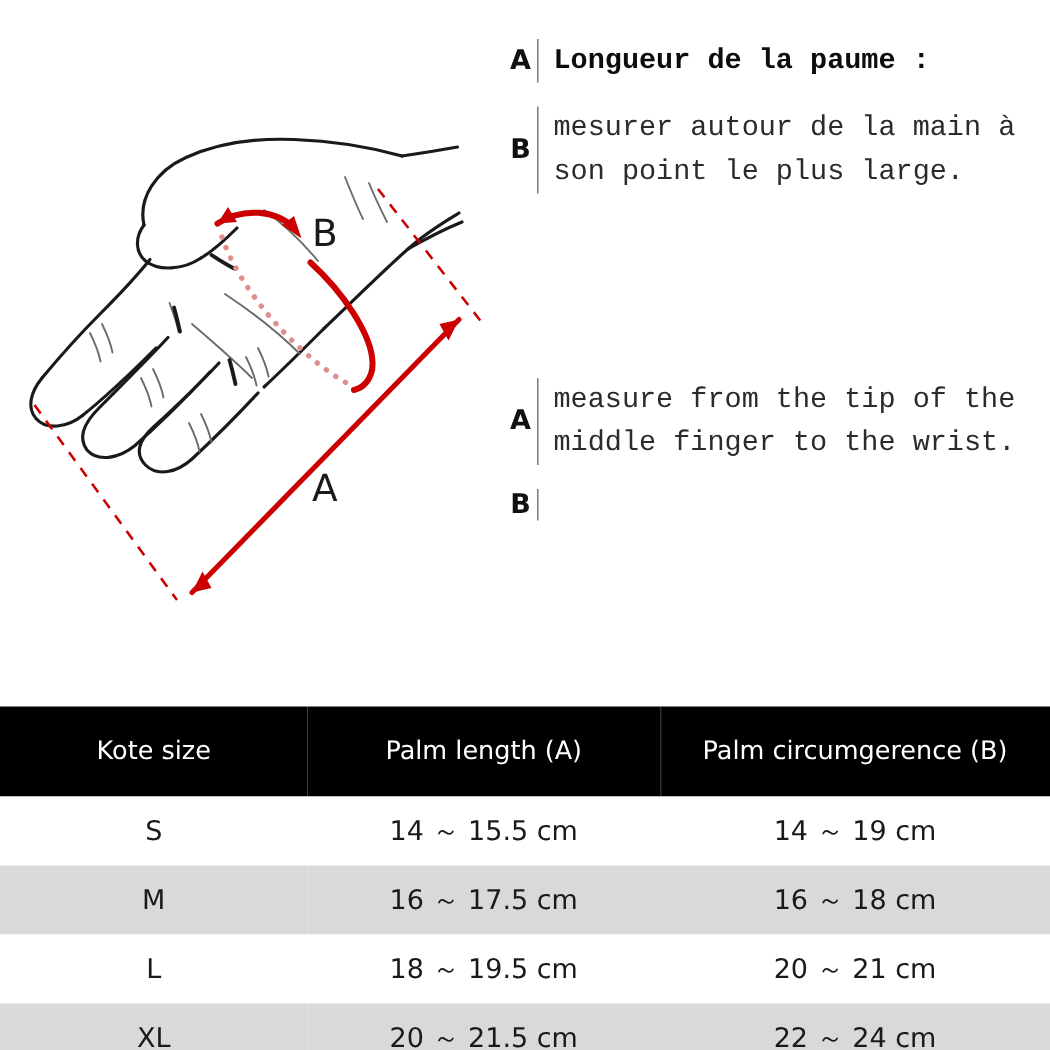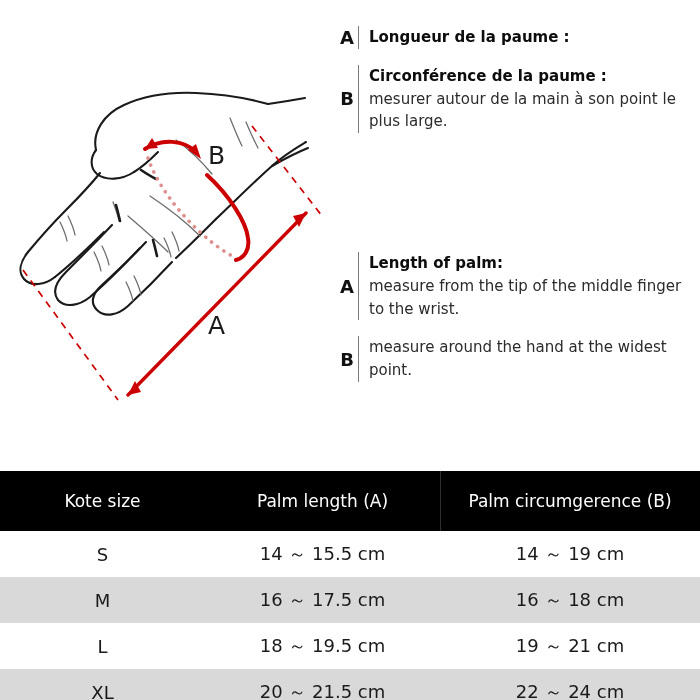--- a/index.html
+++ b/index.html
@@ -69,23 +69,24 @@
     font-weight: bold;
     color: #111111;
   }
   .instr-divider {
     width: 1px;
     background: #7a7a7a;
     margin-right: 10px;
   }
   .instr-text {
     flex: 1;
-    font-size: 15px;
+    font-size: 19px;
     line-height: 1.52;
     color: #2b2b2b;
+    font-family: Liberation Mono, monospace;
   }
   .instr-title {
     font-weight: bold;
     color: #0d0d0d;
     display: block;
   }
   .instr-body { display: block; }
 
   
   .size-table {
@@ -227,41 +228,38 @@
         <div class="instr-divider"></div>
         <div class="instr-text">
           <span class="instr-title">Longueur de la paume :</span>
         </div>
       </div>
 
       <div class="instr-row">
         <div class="instr-letter">B</div>
         <div class="instr-divider"></div>
         <div class="instr-text">
-          <span class="instr-title">Circonférence de la paume :</span>
           <span class="instr-body">mesurer autour de la main à son point le plus large.</span>
         </div>
       </div>
     </div>
 
     <div class="instr-group group-en">
       <div class="instr-row">
         <div class="instr-letter">A</div>
         <div class="instr-divider"></div>
         <div class="instr-text">
-          <span class="instr-title">Length of palm:</span>
           <span class="instr-body">measure from the tip of the middle finger to the wrist.</span>
         </div>
       </div>
 
       <div class="instr-row">
         <div class="instr-letter">B</div>
         <div class="instr-divider"></div>
         <div class="instr-text">
-          <span class="instr-body">measure around the hand at the widest point.</span>
         </div>
       </div>
     </div>
 
   </div>
 </div>
 
 <table class="size-table">
   <thead>
     <tr>
@@ -277,21 +275,21 @@
       <td>14 ～ 19 cm</td>
     </tr>
     <tr class="row-even">
       <td>M</td>
       <td>16 ～ 17.5 cm</td>
       <td>16 ～ 18 cm</td>
     </tr>
     <tr class="row-odd">
       <td>L</td>
       <td>18 ～ 19.5 cm</td>
-      <td>19 ～ 21 cm</td>
+      <td>20 ～ 21 cm</td>
     </tr>
     <tr class="row-even">
       <td>XL</td>
       <td>20 ～ 21.5 cm</td>
       <td>22 ～ 24 cm</td>
     </tr>
   </tbody>
 </table>
 
 </body></html>

